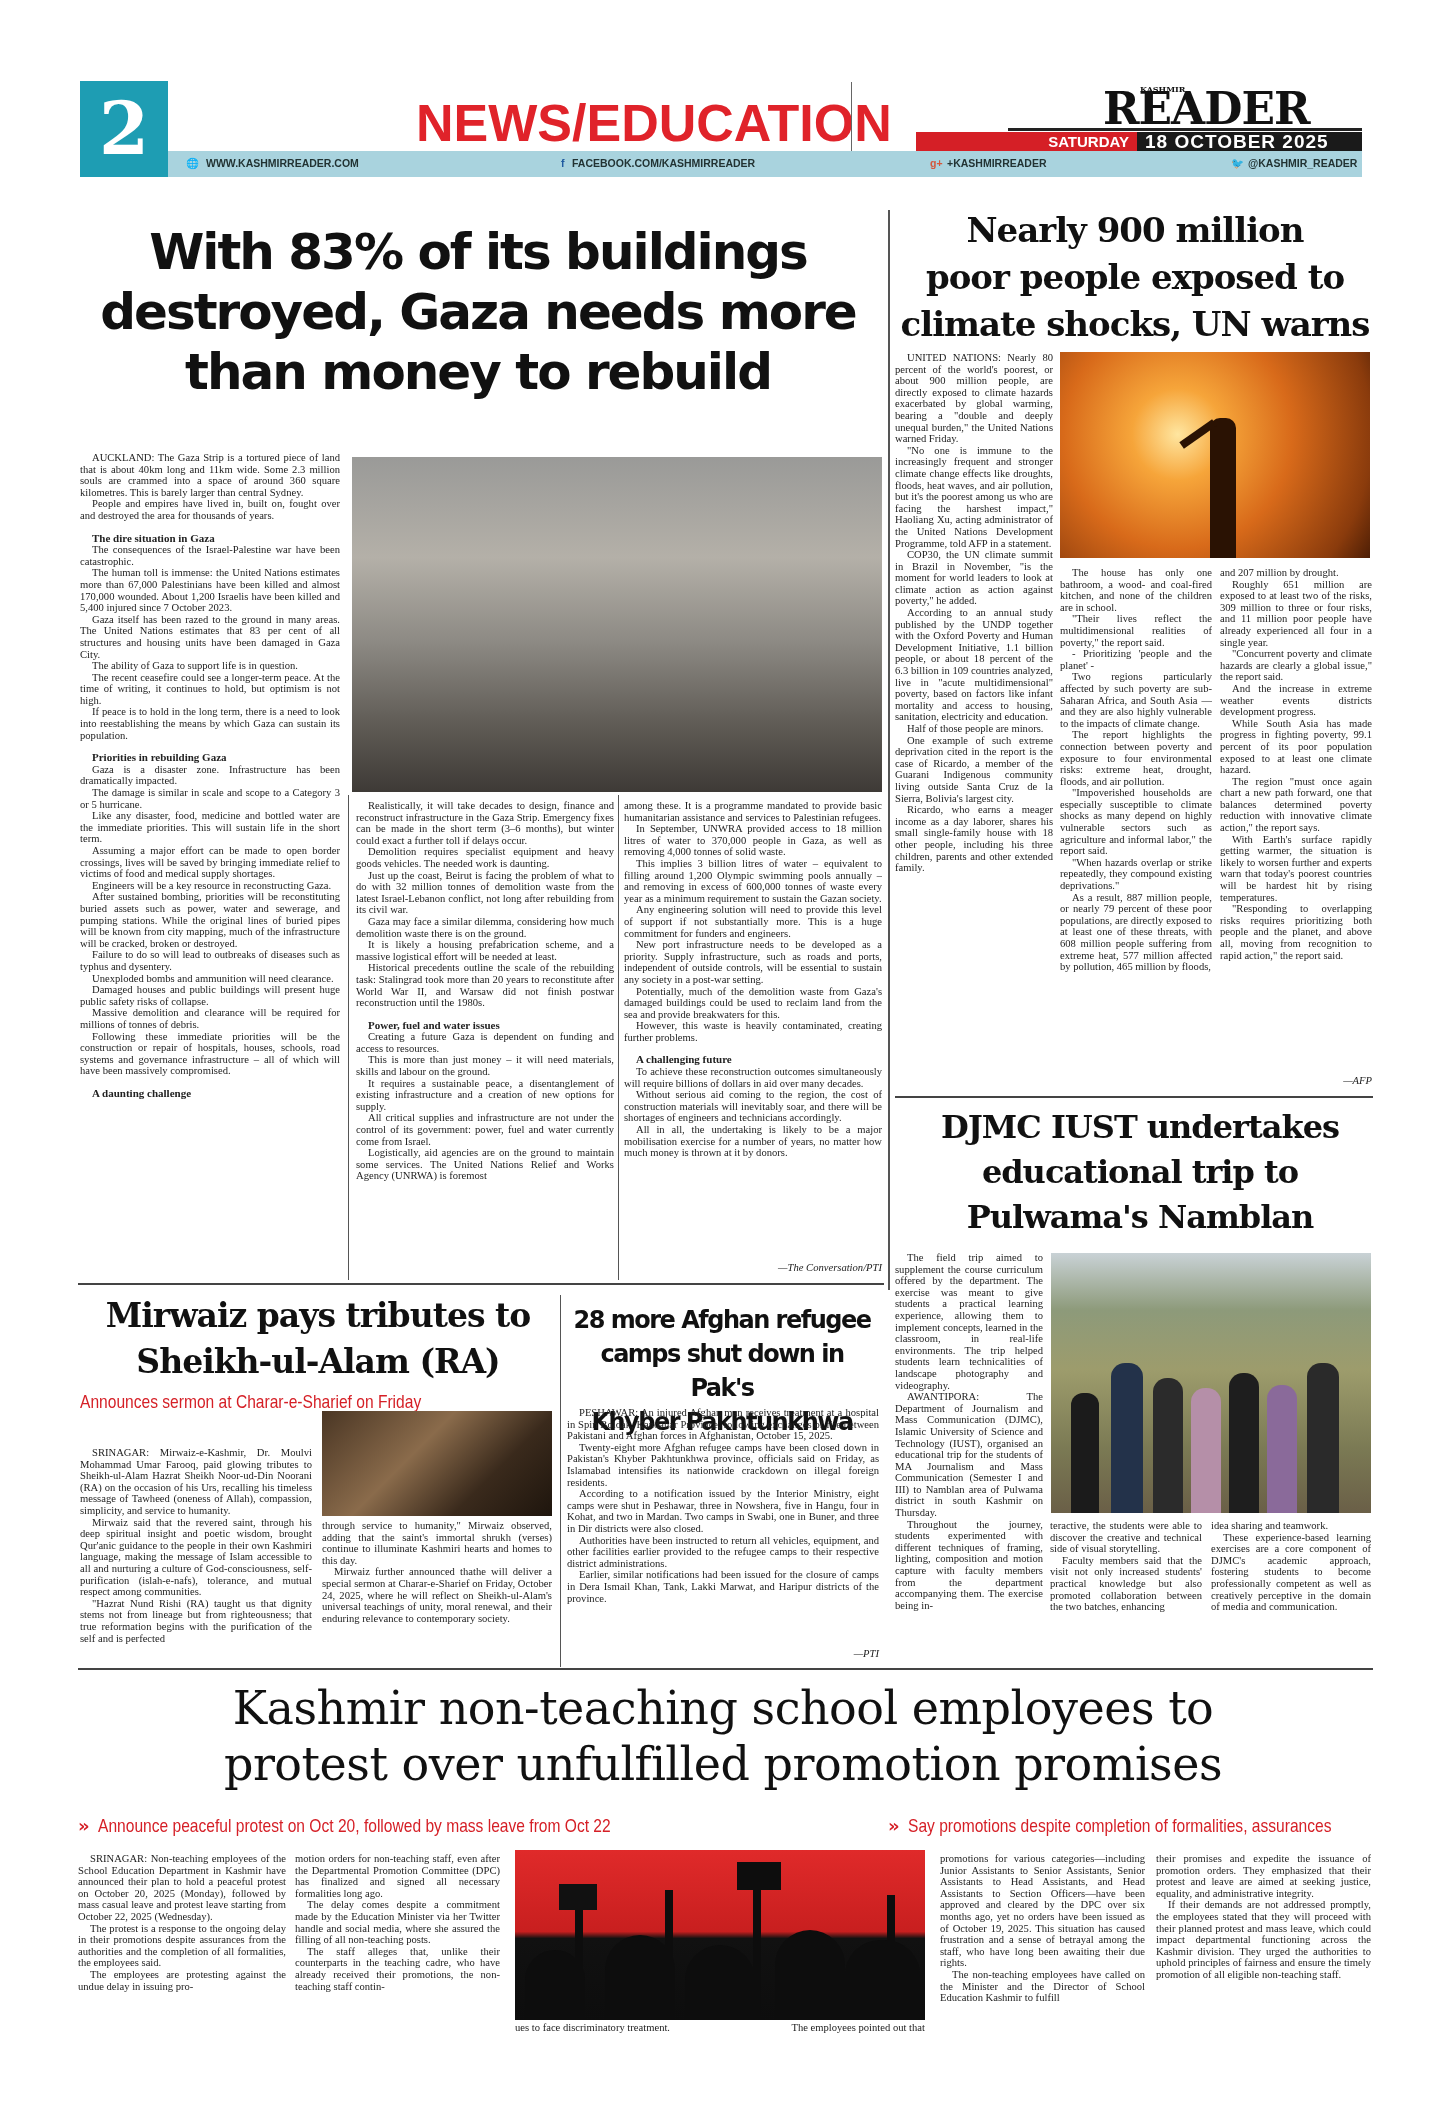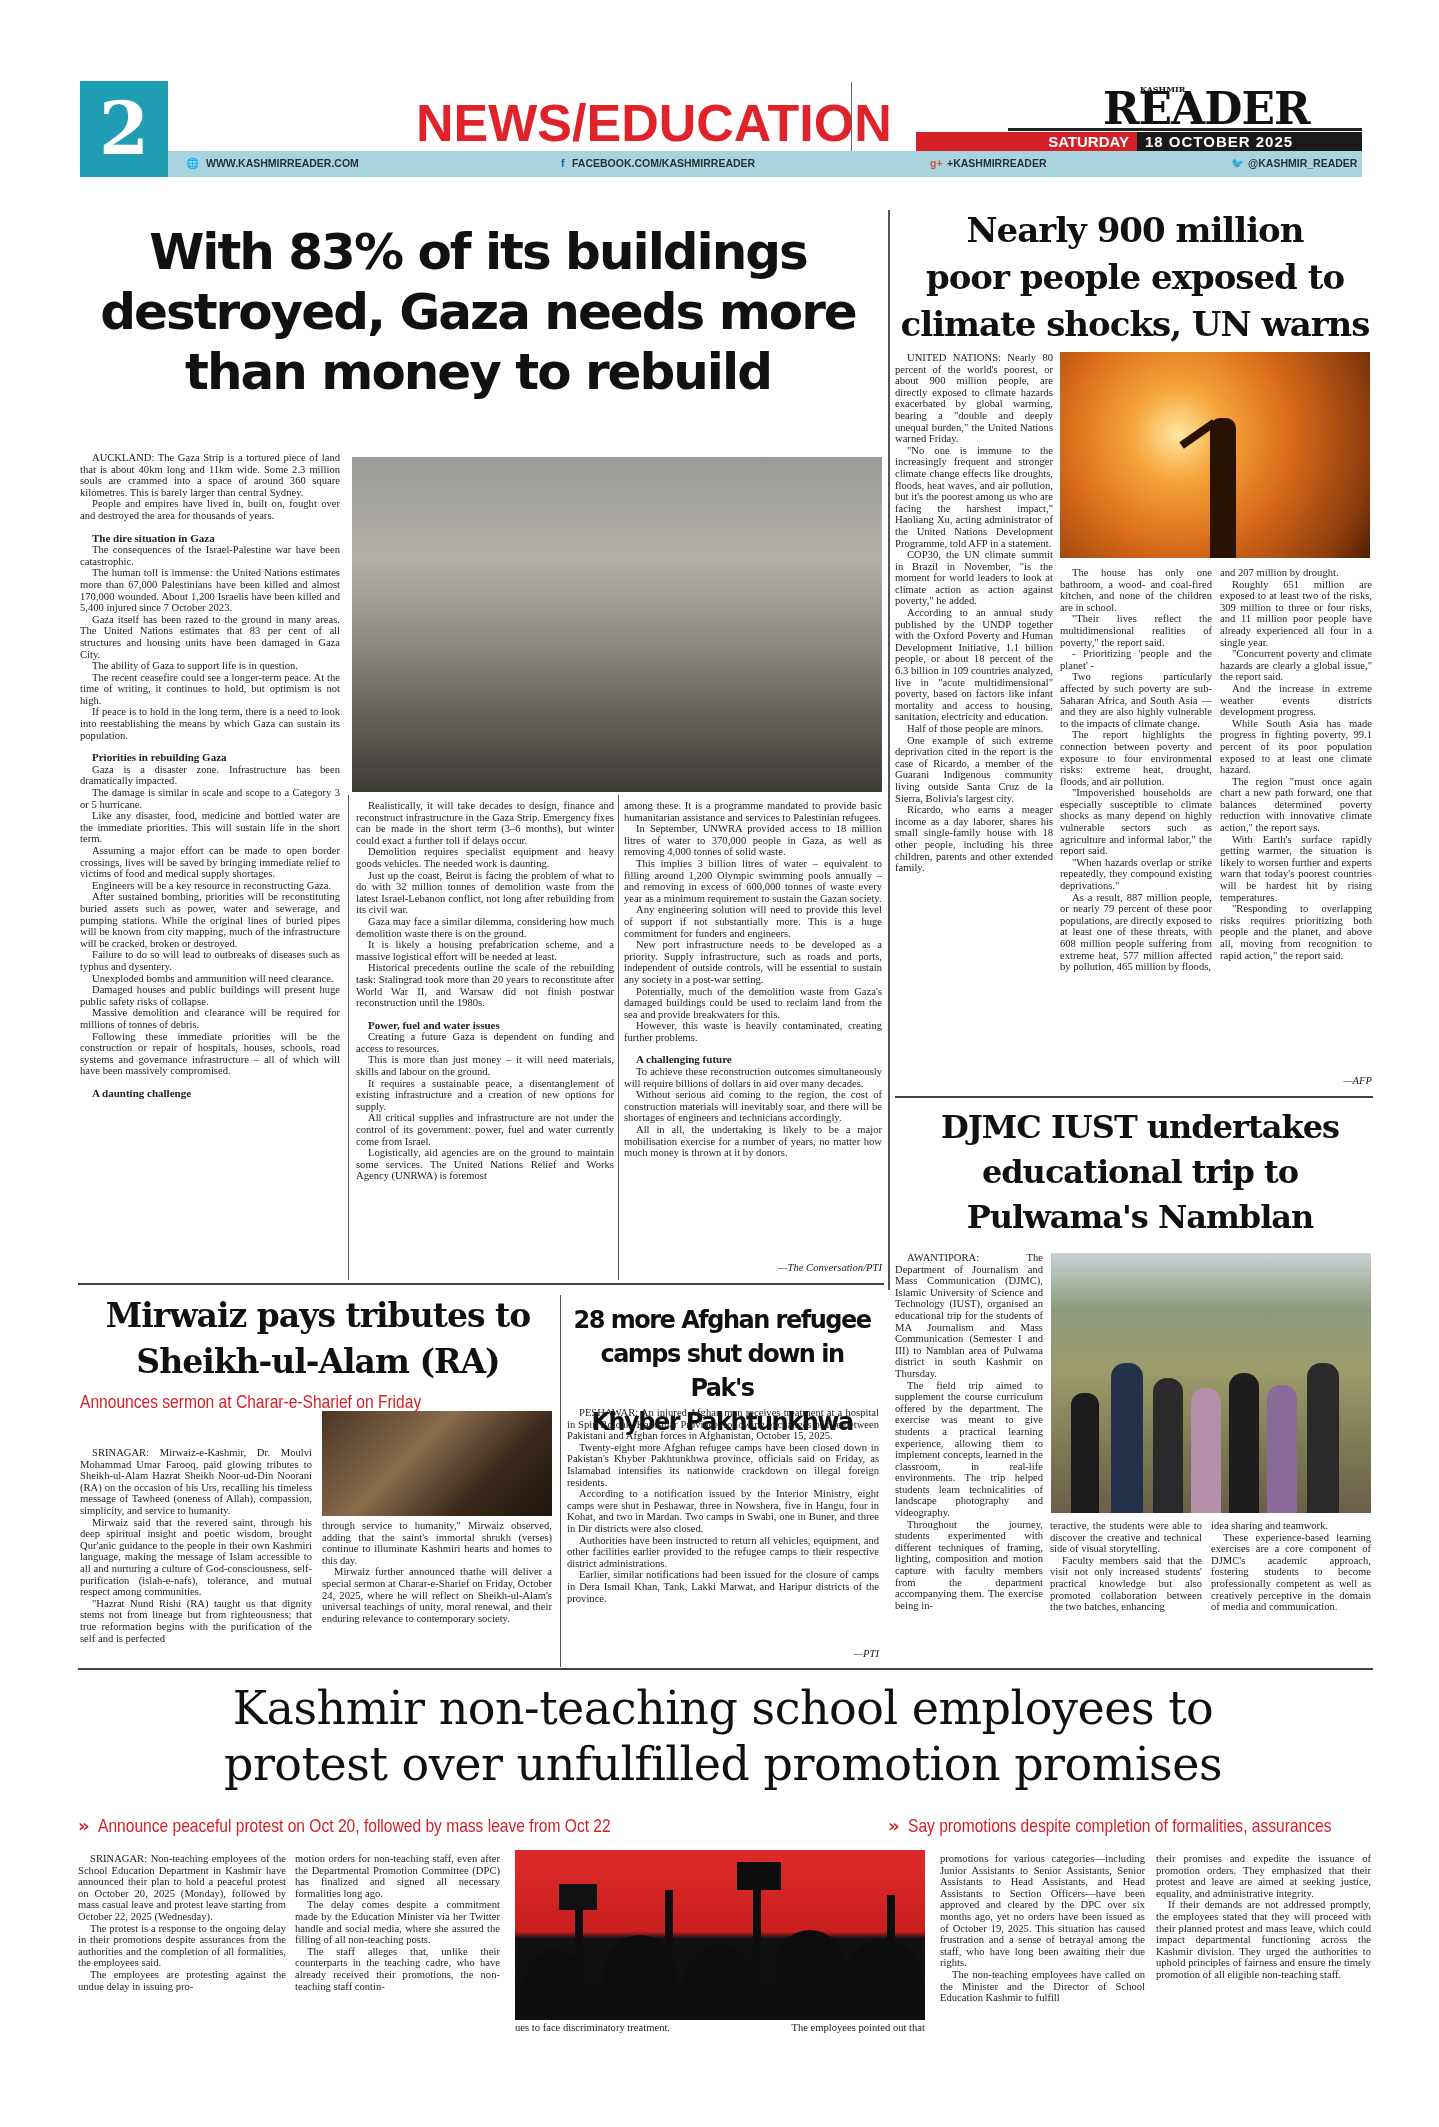--- a/index.html
+++ b/index.html
@@ -14,21 +14,21 @@
   .page-num { left: 80px; top: 81px; width: 88px; height: 96px; background: #1e9db3; color: #fff; font-family: "DejaVu Serif", serif; font-weight: bold; font-size: 72px; line-height: 96px; text-align: center; }
   .section-title { left: 416px; top: 93px; font-family: "Liberation Sans", sans-serif; font-weight: bold; font-size: 52px; color: #e0232a; letter-spacing: 0px; }
   .infobar { left: 168px; top: 151px; width: 1194px; height: 26px; background: #a9d3de; }
   .infobar span { position: absolute; top: 6px; font-family: "Liberation Sans", sans-serif; font-weight: bold; font-size: 10.5px; color: #233; }
   .vdiv { left: 851px; top: 82px; width: 1px; height: 70px; background: #666; }
   .brand { left: 1103px; top: 83px; font-family: "DejaVu Serif", serif; font-weight: bold; font-size: 44px; color: #111; letter-spacing: -1px; }
   .brand-small { left: 1140px; top: 84px; font-family: "DejaVu Serif", serif; font-size: 8px; font-weight: bold; color: #111; }
   .brand-rule { left: 1008px; top: 128px; width: 354px; height: 3px; background: #222; }
   .daybar { left: 916px; top: 132px; width: 390px; height: 20px; }
   .daybar .day { position: absolute; left: 0; top: 0; width: 221px; height: 20px; background: #d51f26; color: #fff; font-family: "Liberation Sans", sans-serif; font-weight: bold; font-size: 15px; text-align: right; padding-right: 8px; line-height: 20px; }
-  .daybar .date { position: absolute; left: 221px; top: 0; width: 225px; height: 20px; background: #1a1a1a; color: #fff; font-family: "Liberation Sans", sans-serif; font-weight: bold; font-size: 15px; padding-left: 8px; line-height: 20px; letter-spacing: 1px; }
+  .daybar .date { position: absolute; left: 221px; top: 0; width: 225px; height: 20px; background: #1a1a1a; color: #fff; font-family: "Liberation Sans", sans-serif; font-weight: bold; font-size: 19px; padding-left: 8px; line-height: 20px; letter-spacing: 1px; }
   
   .hrule { height: 2px; background: #444; }
   .vrule { width: 1px; background: #555; }
   
   .h-gaza { left: 78px; top: 222px; width: 800px; text-align: center; font-family: "DejaVu Sans", sans-serif; font-weight: bold; font-size: 50px; line-height: 60px; letter-spacing: -2px; color: #111; }
   .h-un { left: 895px; top: 207px; width: 480px; text-align: center; font-family: "DejaVu Serif", serif; font-weight: bold; font-size: 34px; line-height: 47px; color: #111; letter-spacing: -1px; }
   .h-djmc { left: 905px; top: 1105px; width: 470px; text-align: center; font-family: "DejaVu Serif", serif; font-weight: bold; font-size: 32px; line-height: 45px; color: #111; letter-spacing: -1px; }
   .h-mirwaiz { left: 78px; top: 1293px; width: 480px; text-align: center; font-family: "DejaVu Serif", serif; font-weight: bold; font-size: 33px; line-height: 46px; color: #111; letter-spacing: -1px; }
   .sub-red { font-family: "Liberation Sans", sans-serif; color: #d51f26; font-size: 19px; transform: scaleX(0.82); transform-origin: left; white-space: nowrap; }
   .h-afghan { left: 567px; top: 1303px; width: 310px; text-align: center; font-family: "DejaVu Sans", sans-serif; font-weight: bold; font-size: 24px; line-height: 34px; letter-spacing: -1.5px; color: #111; }
@@ -179,22 +179,22 @@
 <div class="abs img img-djmc">
   <div class="silhouette" style="left:20px; width:28px; height:120px; border-radius:12px 12px 0 0; background:#1b1b1b;"></div>
   <div class="silhouette" style="left:60px; width:32px; height:150px; border-radius:14px 14px 0 0; background:#23324a;"></div>
   <div class="silhouette" style="left:102px; width:30px; height:135px; border-radius:14px 14px 0 0; background:#2b2b2b;"></div>
   <div class="silhouette" style="left:140px; width:30px; height:125px; border-radius:14px 14px 0 0; background:#b58fa8;"></div>
   <div class="silhouette" style="left:178px; width:30px; height:140px; border-radius:14px 14px 0 0; background:#1e1e1e;"></div>
   <div class="silhouette" style="left:216px; width:30px; height:128px; border-radius:14px 14px 0 0; background:#8a6a9a;"></div>
   <div class="silhouette" style="left:256px; width:32px; height:150px; border-radius:14px 14px 0 0; background:#2a2a2a;"></div>
 </div>
 <div class="abs body-text" style="left:895px; top:1252px; width:148px; height:430px; overflow:hidden;">
+    <p>The field trip aimed to supplement the course curriculum offered by the department. The exercise was meant to give students a practical learning experience, allowing them to implement concepts, learned in the classroom, in real-life environments. The trip helped students learn technicalities of landscape photography and videography.</p>
     <p>AWANTIPORA: The Department of Journalism and Mass Communication (DJMC), Islamic University of Science and Technology (IUST), organised an educational trip for the students of MA Journalism and Mass Communication (Semester I and III) to Namblan area of Pulwama district in south Kashmir on Thursday.</p>
-    <p>The field trip aimed to supplement the course curriculum offered by the department. The exercise was meant to give students a practical learning experience, allowing them to implement concepts, learned in the classroom, in real-life environments. The trip helped students learn technicalities of landscape photography and videography.</p>
     <p>Throughout the journey, students experimented with different techniques of framing, lighting, composition and motion capture with faculty members from the department accompanying them. The exercise being in-</p>
   </div>
 <div class="abs body-text" style="left:1050px; top:1520px; width:152px; height:150px; overflow:hidden;">
     <p style="text-indent: 0px;">teractive, the students were able to discover the creative and technical side of visual storytelling.</p>
     <p>Faculty members said that the visit not only increased students' practical knowledge but also promoted collaboration between the two batches, enhancing</p>
   </div>
 <div class="abs body-text" style="left:1211px; top:1520px; width:160px; height:150px; overflow:hidden;">
     <p style="text-indent: 0px;">idea sharing and teamwork.</p>
     <p>These experience-based learning exercises are a core component of DJMC's academic approach, fostering students to become professionally competent as well as creatively perceptive in the domain of media and communication.</p>
   </div>

